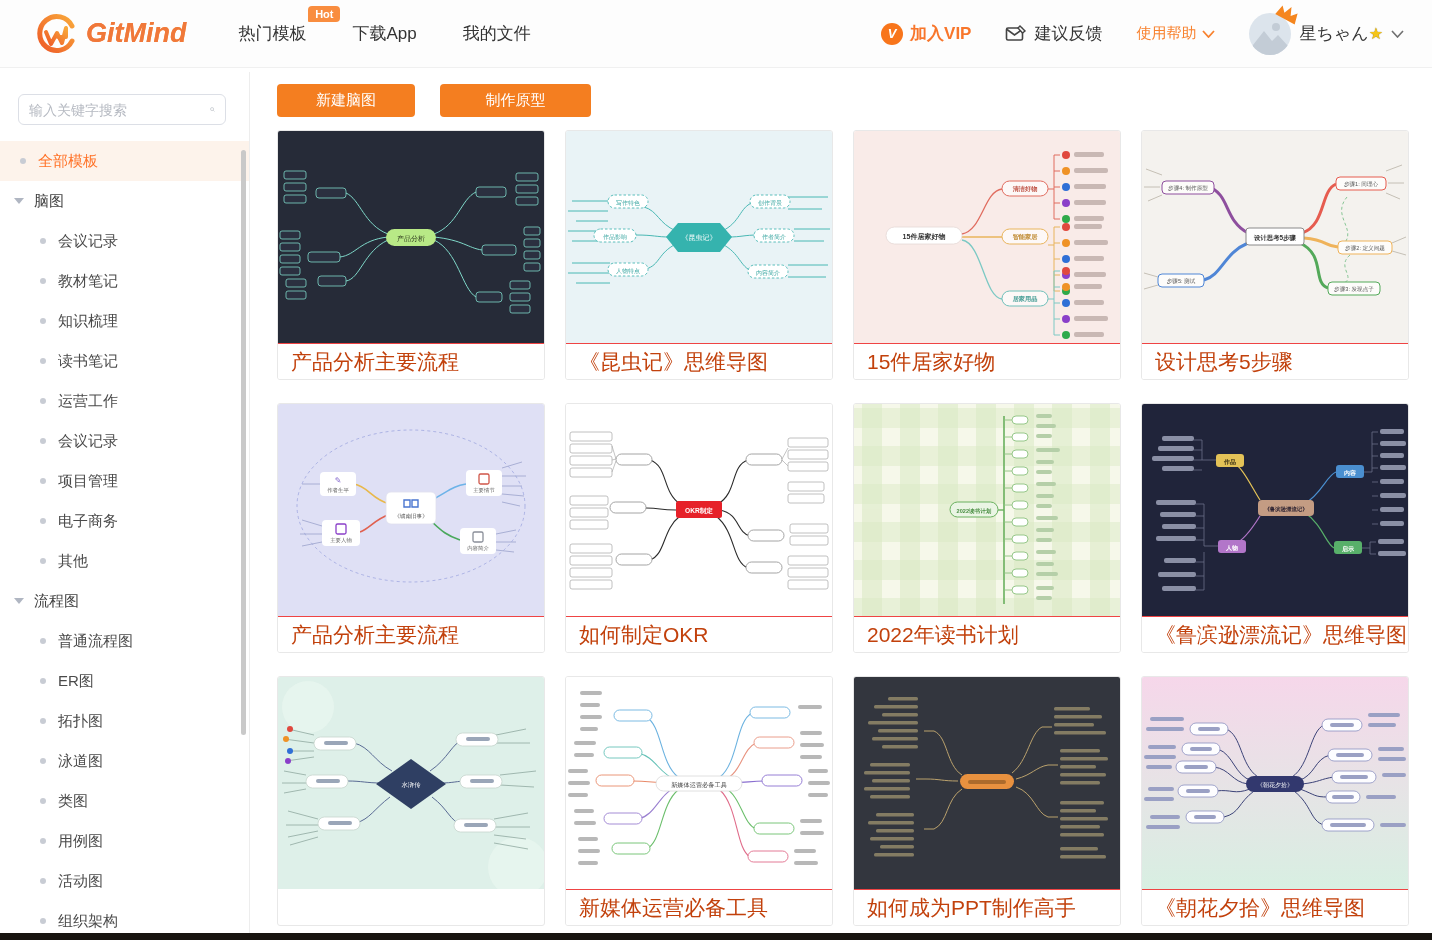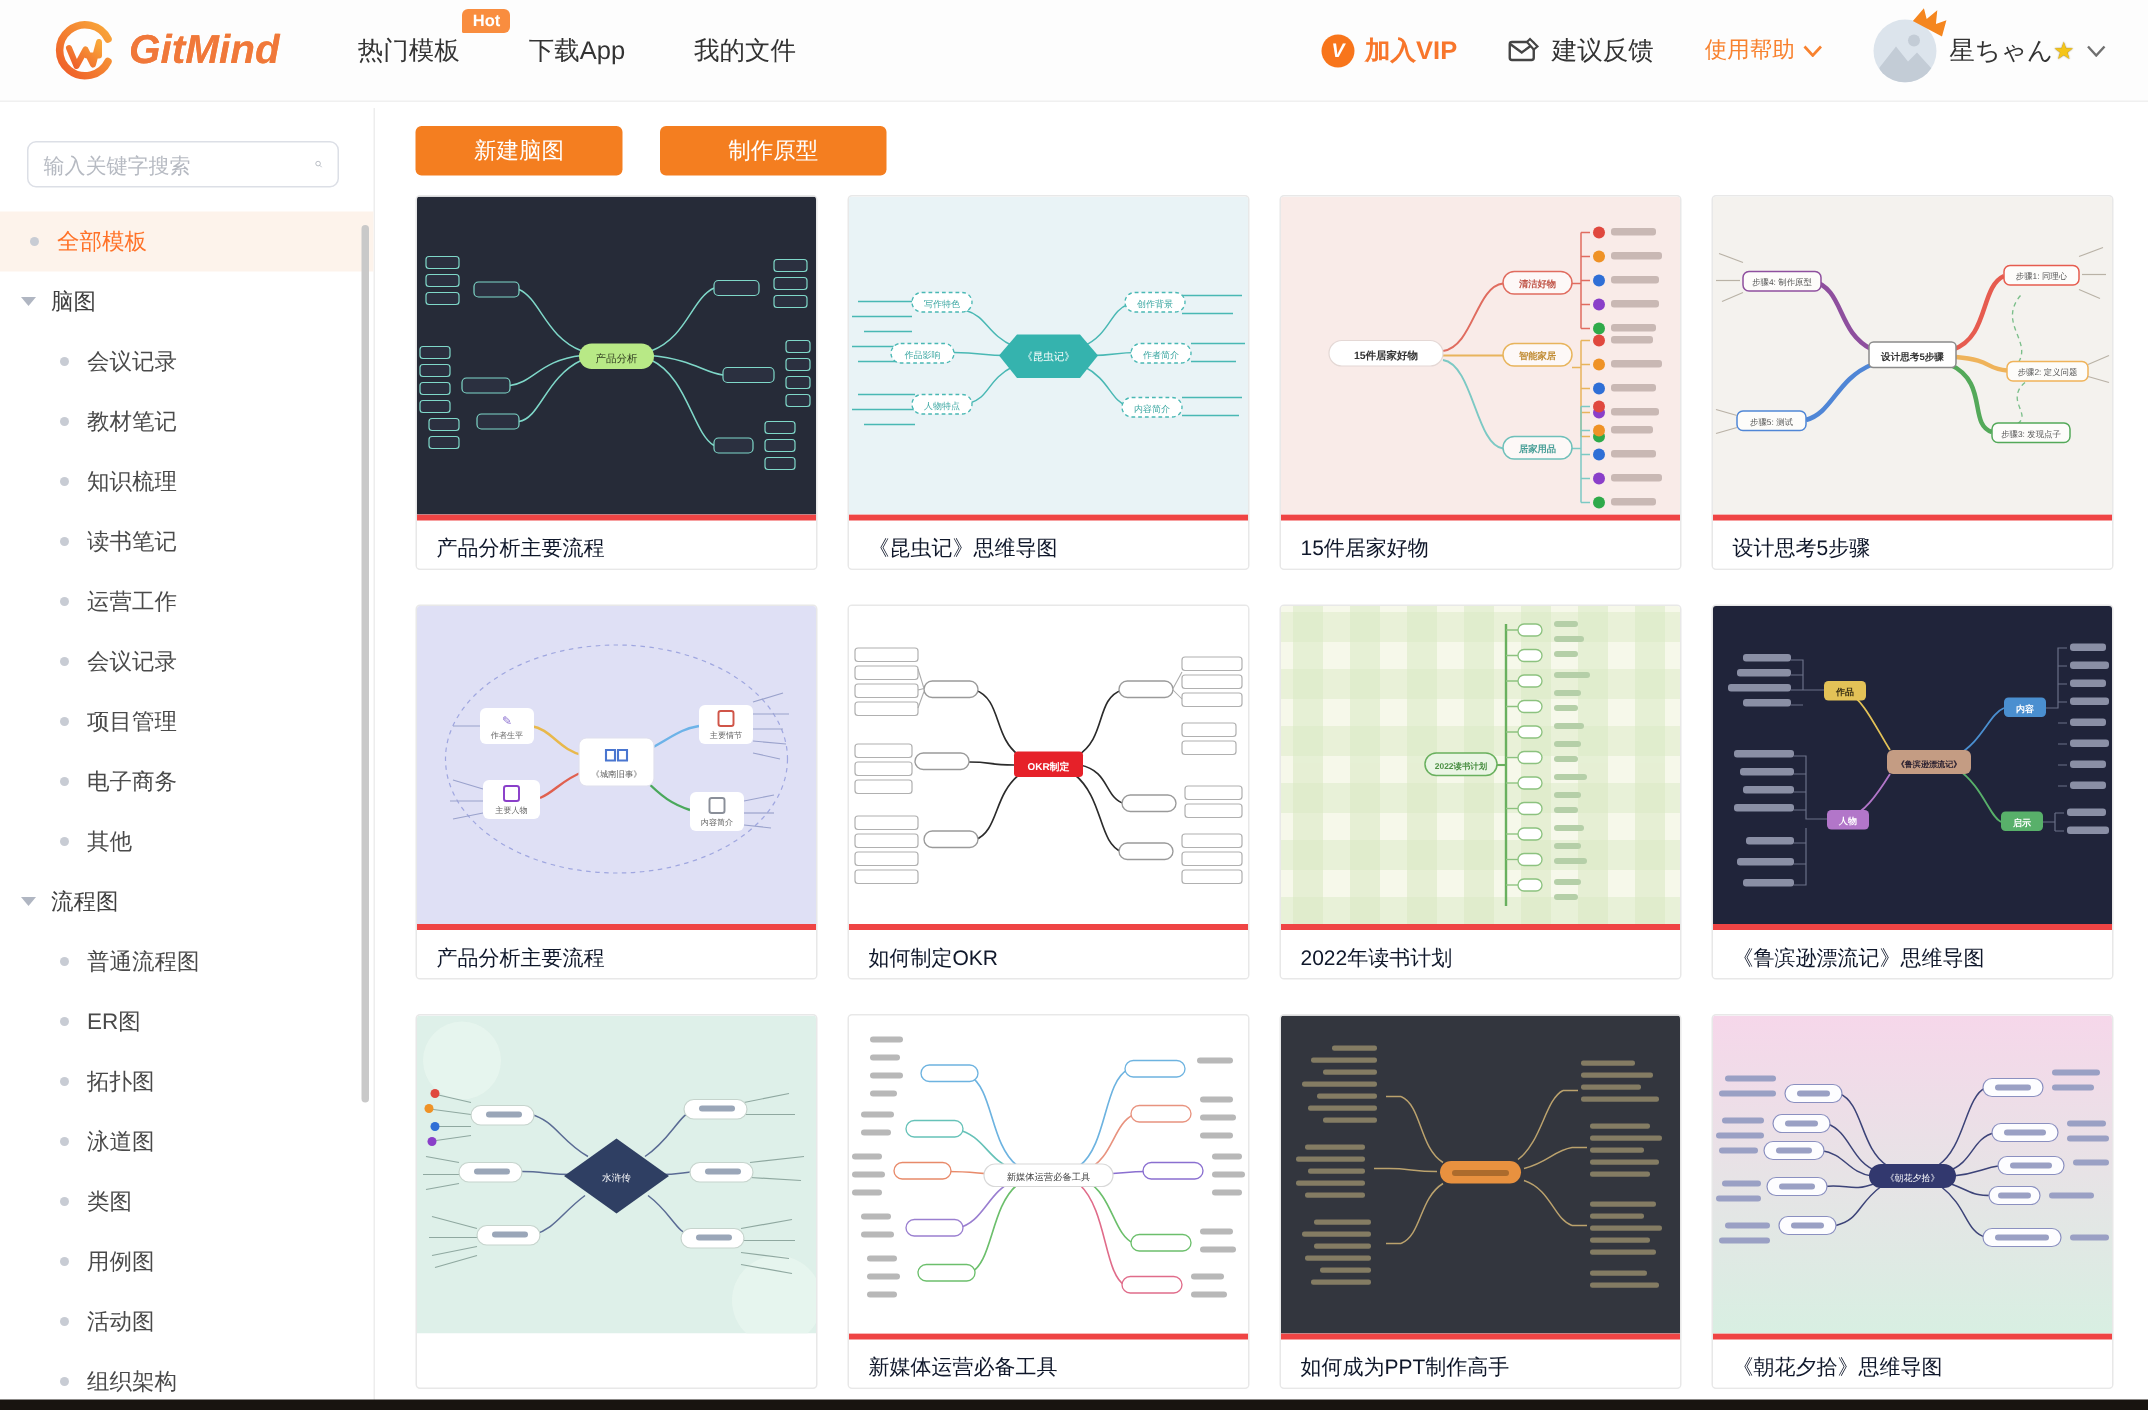--- a/index.html
+++ b/index.html
@@ -51,22 +51,22 @@
   
   .main { position:fixed; top:68px; left:250px; width:1182px; height:872px; background:#fff;
     padding:16px 0 0 27px; overflow:hidden; }
   .btn-row { display:flex; gap:25px; margin-bottom:13px; }
   .btn { height:33px; border:none; border-radius:4px; background:#f47e20; color:#fff; font-size:15px;
     cursor:pointer; font-family:inherit; }
   .btn.b1 { width:138px; } .btn.b2 { width:151px; }
   .grid { display:grid; grid-template-columns:repeat(4,268px); column-gap:20px; row-gap:23px; }
   .card { width:268px; border:1px solid #e8e8e8; border-radius:3px; background:#fff; cursor:pointer; overflow:hidden; }
   .thumb { width:266px; height:212px; display:block; }
-  .card-title { height:36px; line-height:36px; padding:0 13px; font-size:14px; color:#0f172a; background:#fff;
-    border-top:4px solid #ef4444; white-space:nowrap; overflow:hidden; }
+  .card-title { height:36px; line-height:36px; padding:0 13px; font-size:21px; color:#c2410c; background:#fff;
+    border-top:1px solid #ef4444; white-space:nowrap; overflow:hidden; }
 
   .bottom-bar { position:fixed; left:0; bottom:0; width:1432px; height:7px; background:#181410; z-index:30; }
 
   svg text { font-family:inherit; }
 </style>
 </head>
 <body>
 
 <div class="header">
   <div class="logo">

